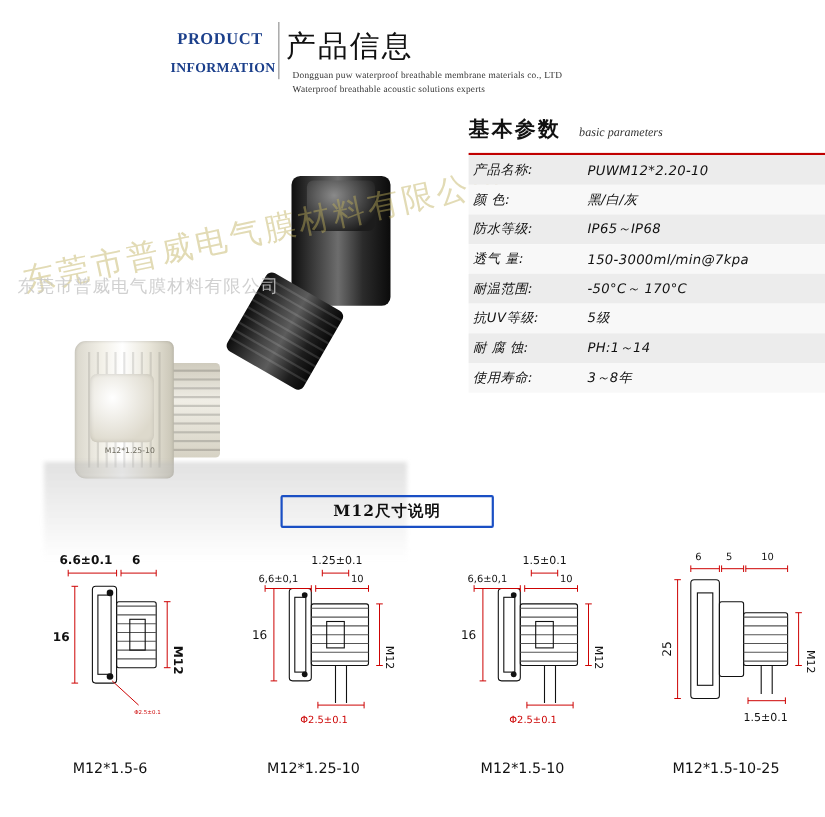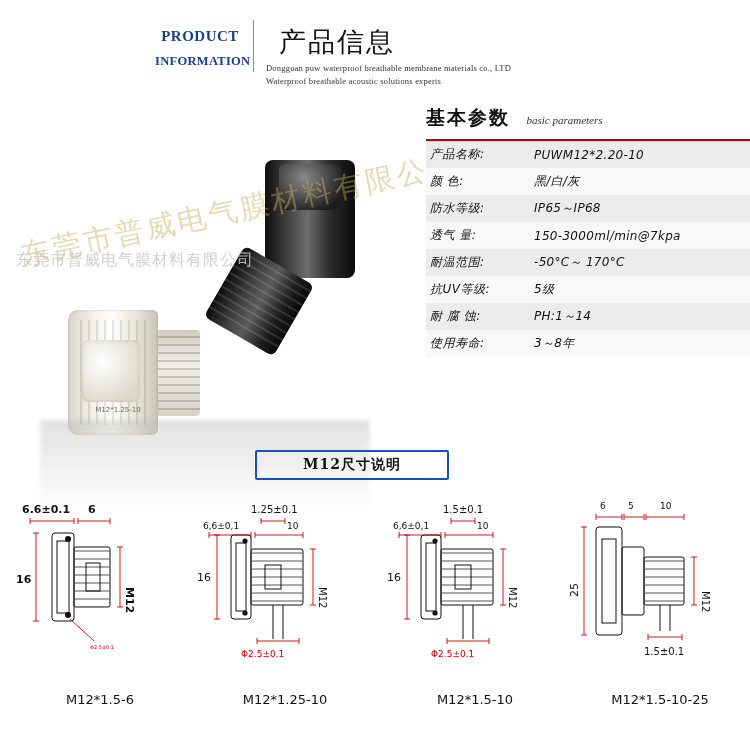--- a/index.html
+++ b/index.html
@@ -10,21 +10,21 @@
     color:#111;
     position:relative;
     overflow:hidden;
   }
   
   .header{position:absolute;left:0;top:0;width:750px;height:96px;}
   .hdr-left{position:absolute;left:155px;top:28px;width:90px;text-align:center;}
   .hdr-left .l1{color:#1b3f8b;font-family:"Liberation Serif",serif;font-weight:bold;font-size:15px;letter-spacing:.5px;}
   .hdr-left .l2{color:#1b3f8b;font-family:"Liberation Serif",serif;font-weight:bold;font-size:12.5px;letter-spacing:.3px;margin-top:9px;}
   .hdr-div{position:absolute;left:253px;top:20px;width:1px;height:52px;background:#8a8a8a;}
-  .hdr-cn{position:absolute;left:279px;top:24px;font-family:"DejaVu Serif",serif;font-size:27px;color:#111;letter-spacing:2px;}
+  .hdr-cn{position:absolute;left:260px;top:24px;font-family:"DejaVu Serif",serif;font-size:27px;color:#111;letter-spacing:2px;}
   .hdr-en1{position:absolute;left:266px;top:63px;font-family:"Liberation Serif",serif;font-size:8.5px;color:#333;letter-spacing:.2px;}
   .hdr-en2{position:absolute;left:266px;top:76px;font-family:"Liberation Serif",serif;font-size:8.5px;color:#333;letter-spacing:.2px;}
 
   
   .photo{position:absolute;left:20px;top:120px;width:355px;height:320px;}
   .watermark{
     position:absolute;left:10px;top:80px;width:340px;height:160px;
     color:rgba(190,175,90,0.45);
     font-family:"DejaVu Serif",serif;
     font-size:29px;letter-spacing:3px;
@@ -106,21 +106,21 @@
   .ptable td.k{width:96px;letter-spacing:.5px;}
   .ptable td.v{letter-spacing:.3px;}
 
   
   .dim-title{
     position:absolute;left:255px;top:450px;width:190px;height:26px;
     border:2px solid #1a4fc4;border-radius:2px;
     display:flex;align-items:center;justify-content:center;
     font-family:"DejaVu Serif",serif;font-size:14px;font-weight:bold;color:#111;letter-spacing:1px;
   }
-  .dwg{position:absolute;top:495px;width:180px;height:175px;}
+  .dwg{position:absolute;top:495px;width:180px;height:175px;margin-left:32px;}
   .dwg1{left:10px;} .dwg2{left:195px;text-align:right;} .dwg3{left:385px;} .dwg4{left:570px;}
   .cap-row{position:absolute;top:692px;width:750px;height:26px;}
   .cap{position:absolute;font-family:"DejaVu Sans",sans-serif;font-size:13px;color:#111;text-align:center;width:180px;}
   .cap1{left:10px;} .cap2{left:195px;} .cap3{left:385px;} .cap4{left:570px;}
   svg{display:block;}
 </style>
 </head>
 <body>
 
 <div class="header">

